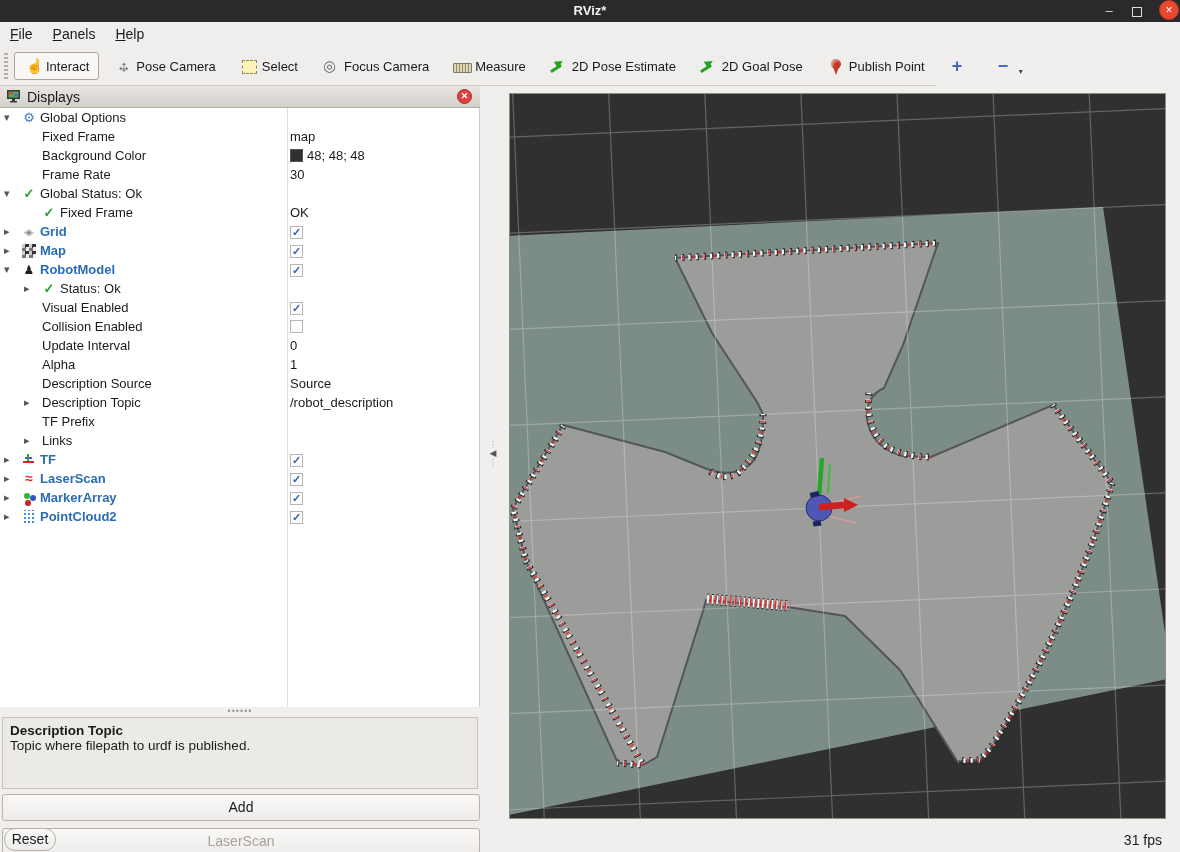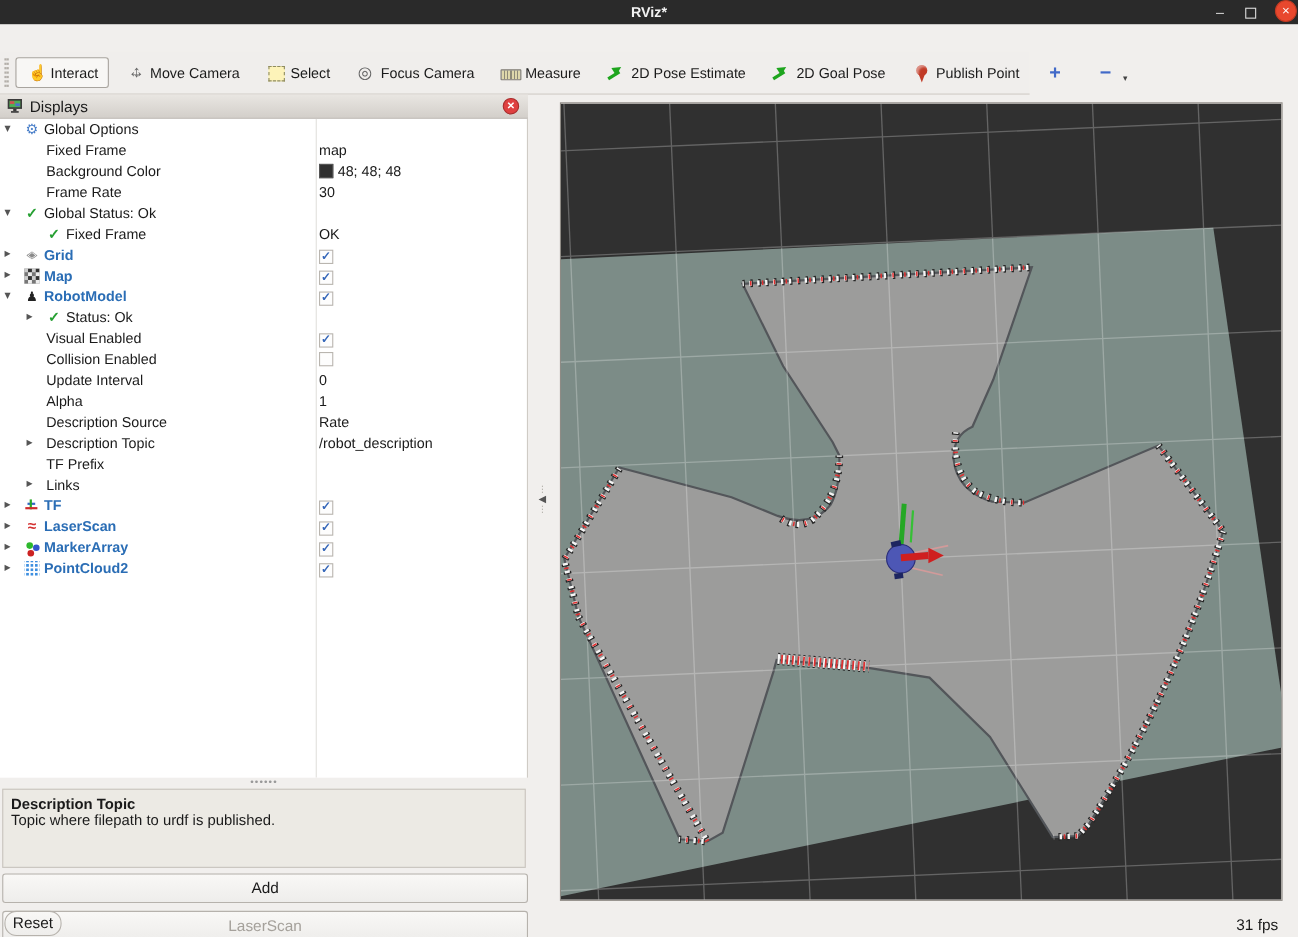--- a/index.html
+++ b/index.html
@@ -101,30 +101,31 @@
 
 <div id="win">
 
   <div class="titlebar">
     <div class="title">RViz*</div>
     <div class="winbtn btn-min">–</div>
     <div class="winbtn btn-max"><span class="maxbox"></span></div>
     <div class="winbtn btn-close">×</div>
   </div>
 
+  <div class="menubar" id="menubar"><span class="menuitem"><u>F</u><span>ile</span></span><span class="menuitem"><u>P</u><span>anels</span></span><span class="menuitem"><u>H</u><span>elp</span></span></div>
 
   <div class="toolbar" id="toolbar">
     <div class="tb-handle"></div>
   <span class="tbtn sel">
         <span class="ticon ticon-hand"></span>
         <span>Interact</span>
       </span>
       <span class="tbtn">
         <span class="ticon ticon-move"></span>
-        <span>Move Camera</span>
+        <span>Pose Camera</span>
       </span>
       <span class="tbtn">
         <span class="ticon ticon-select"></span>
         <span>Select</span>
       </span>
       <span class="tbtn">
         <span class="ticon ticon-focus"></span>
         <span>Focus Camera</span>
       </span>
       <span class="tbtn">
@@ -230,21 +231,21 @@
       <div class="trow">
         <span class="rlabel" style="left: 42px;">Update Interval</span>
         <span class="rval">0</span>
       </div>
       <div class="trow">
         <span class="rlabel" style="left: 42px; text-align: right;">Alpha</span>
         <span class="rval">1</span>
       </div>
       <div class="trow">
         <span class="rlabel" style="left: 42px;">Description Source</span>
-        <span class="rval">Rate</span>
+        <span class="rval">Source</span>
       </div>
       <div class="trow">
         <span class="exp" style="left: 24px;">▸</span>
         <span class="rlabel" style="left: 42px;">Description Topic</span>
         <span class="rval">/robot_description</span>
       </div>
       <div class="trow">
         <span class="rlabel" style="left: 42px;">TF Prefix</span>
       </div>
       <div class="trow">

